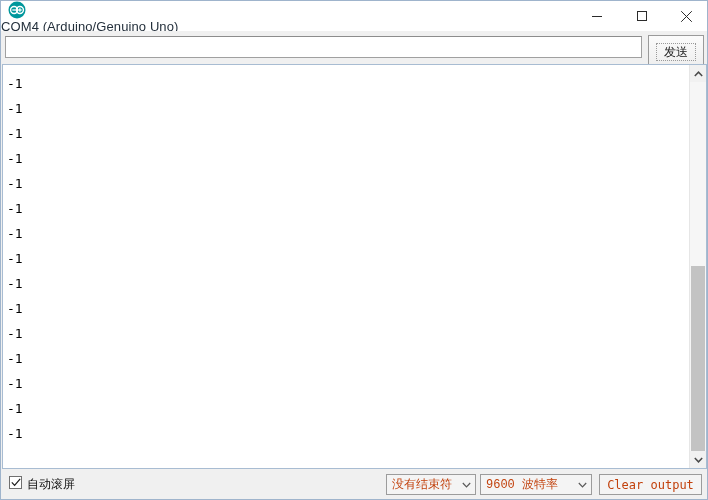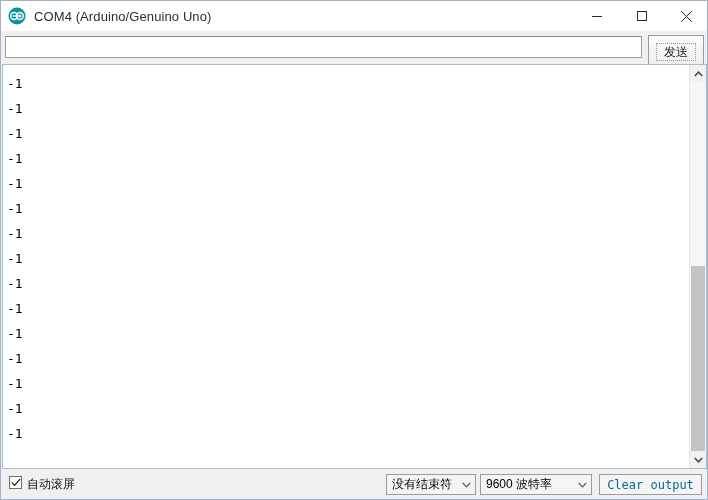--- a/index.html
+++ b/index.html
@@ -26,21 +26,21 @@
   }
 
   
   #titlebar {
     position: absolute;
     left: 0; top: 0;
     width: 708px;
     height: 30px;
     background: #ffffff;
     display: flex;
-    align-items: center;
+    flex-direction: column;
   }
   #app-icon {
     width: 18px;
     height: 18px;
     margin-left: 7px;
     margin-right: 8px;
     flex: 0 0 auto;
     display: block;
   }
   #title-text {
@@ -213,23 +213,23 @@
 
   .combo {
     position: absolute;
     top: 5px;
     height: 21px;
     box-sizing: border-box;
     background: #f4f4f4;
     border: 1px solid #9c9c9c;
     display: flex;
     align-items: center;
-    font-family: Liberation Sans, sans-serif;
-    font-size: 12px;
-    color: #000000;
+    font-family: Liberation Mono, monospace;
+    font-size: 12px;
+    color: #c2410c;
   }
   .combo .combo-value {
     flex: 1 1 auto;
     padding-left: 5px;
     white-space: nowrap;
     overflow: hidden;
   }
   .combo .combo-arrow {
     flex: 0 0 auto;
     width: 18px;
@@ -243,21 +243,21 @@
   #clear-output {
     position: absolute;
     left: 598px; top: 5px;
     width: 103px;
     height: 21px;
     box-sizing: border-box;
     background: #f4f4f4;
     border: 1px solid #9c9c9c;
     font-family: "DejaVu Sans Mono", monospace;
     font-size: 12px;
-    color: #0369a1;
+    color: #c2410c;
     display: flex;
     align-items: center;
     justify-content: center;
     padding: 0;
   }
 </style>
 </head>
 <body>
 
 <div id="window">

